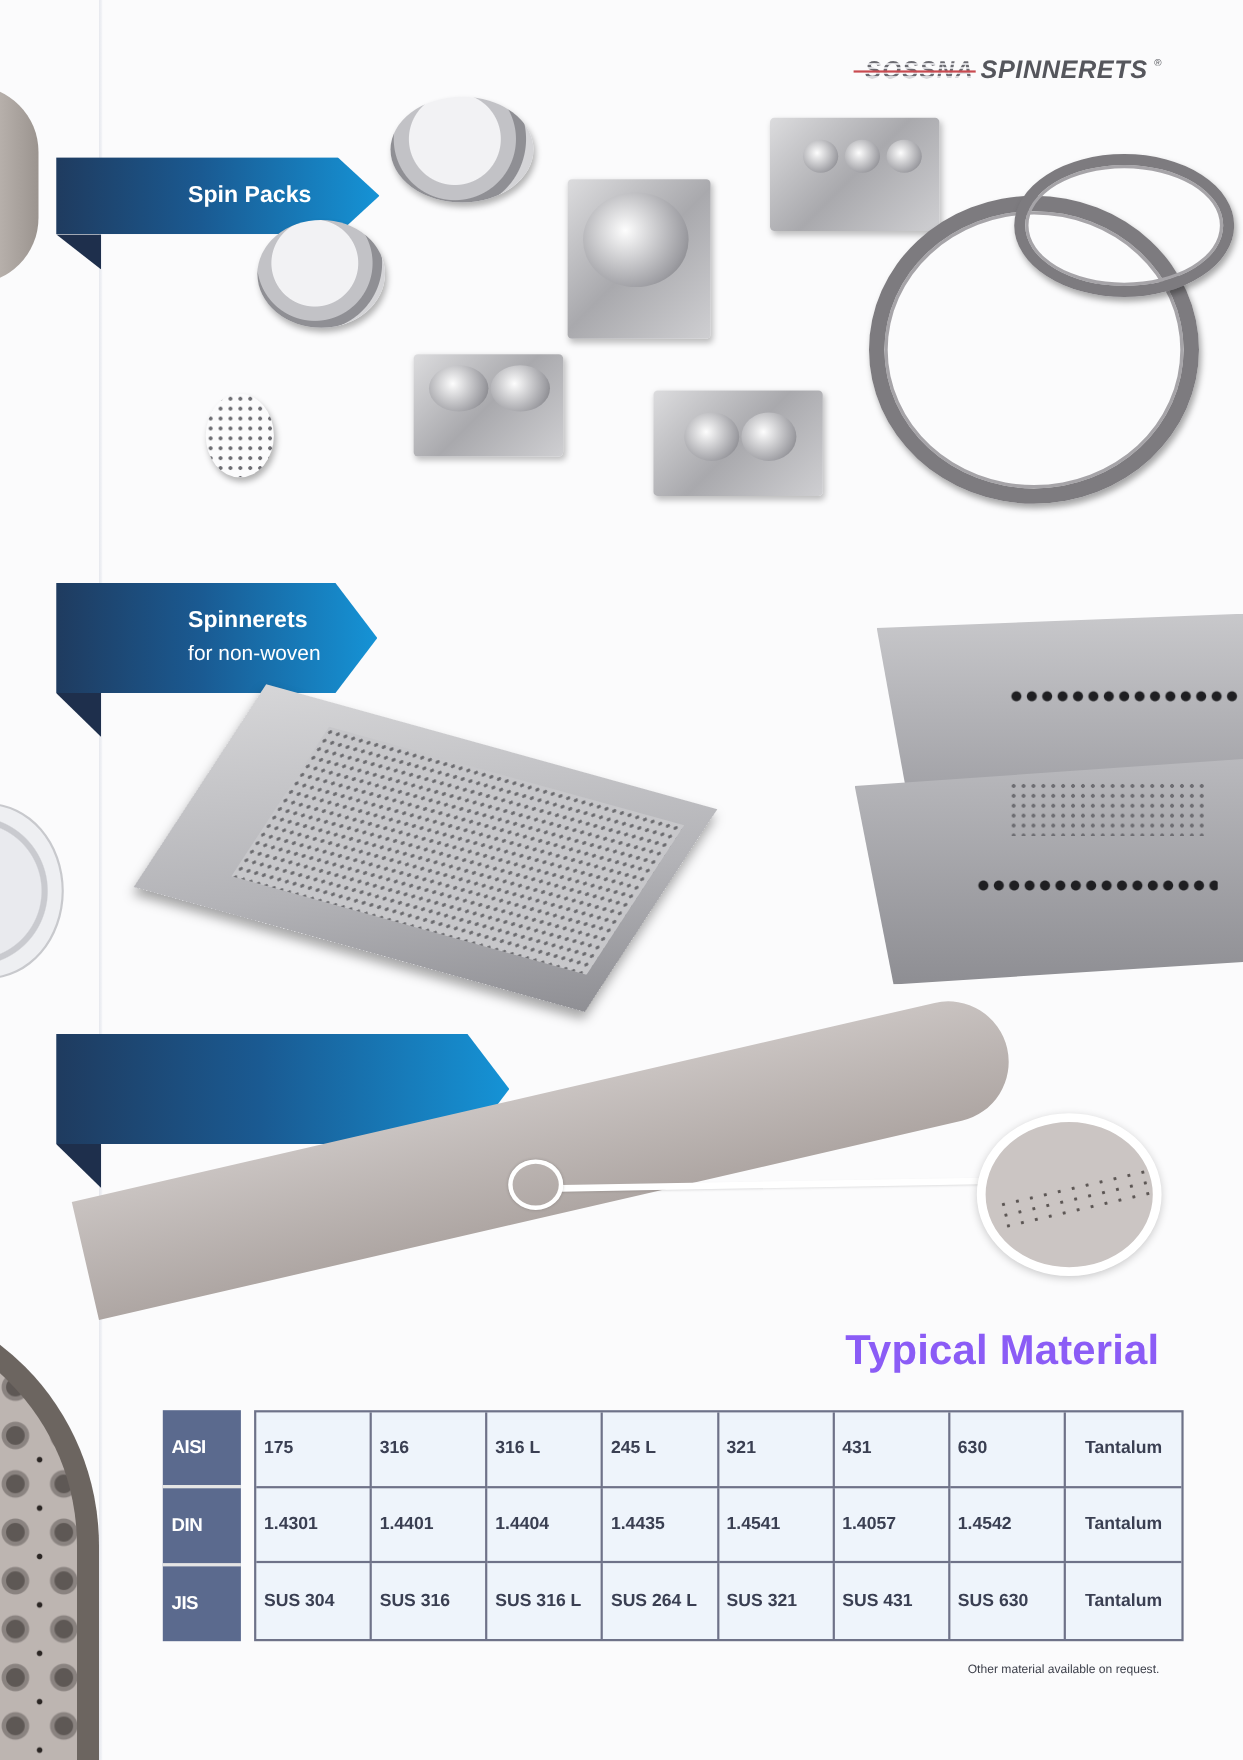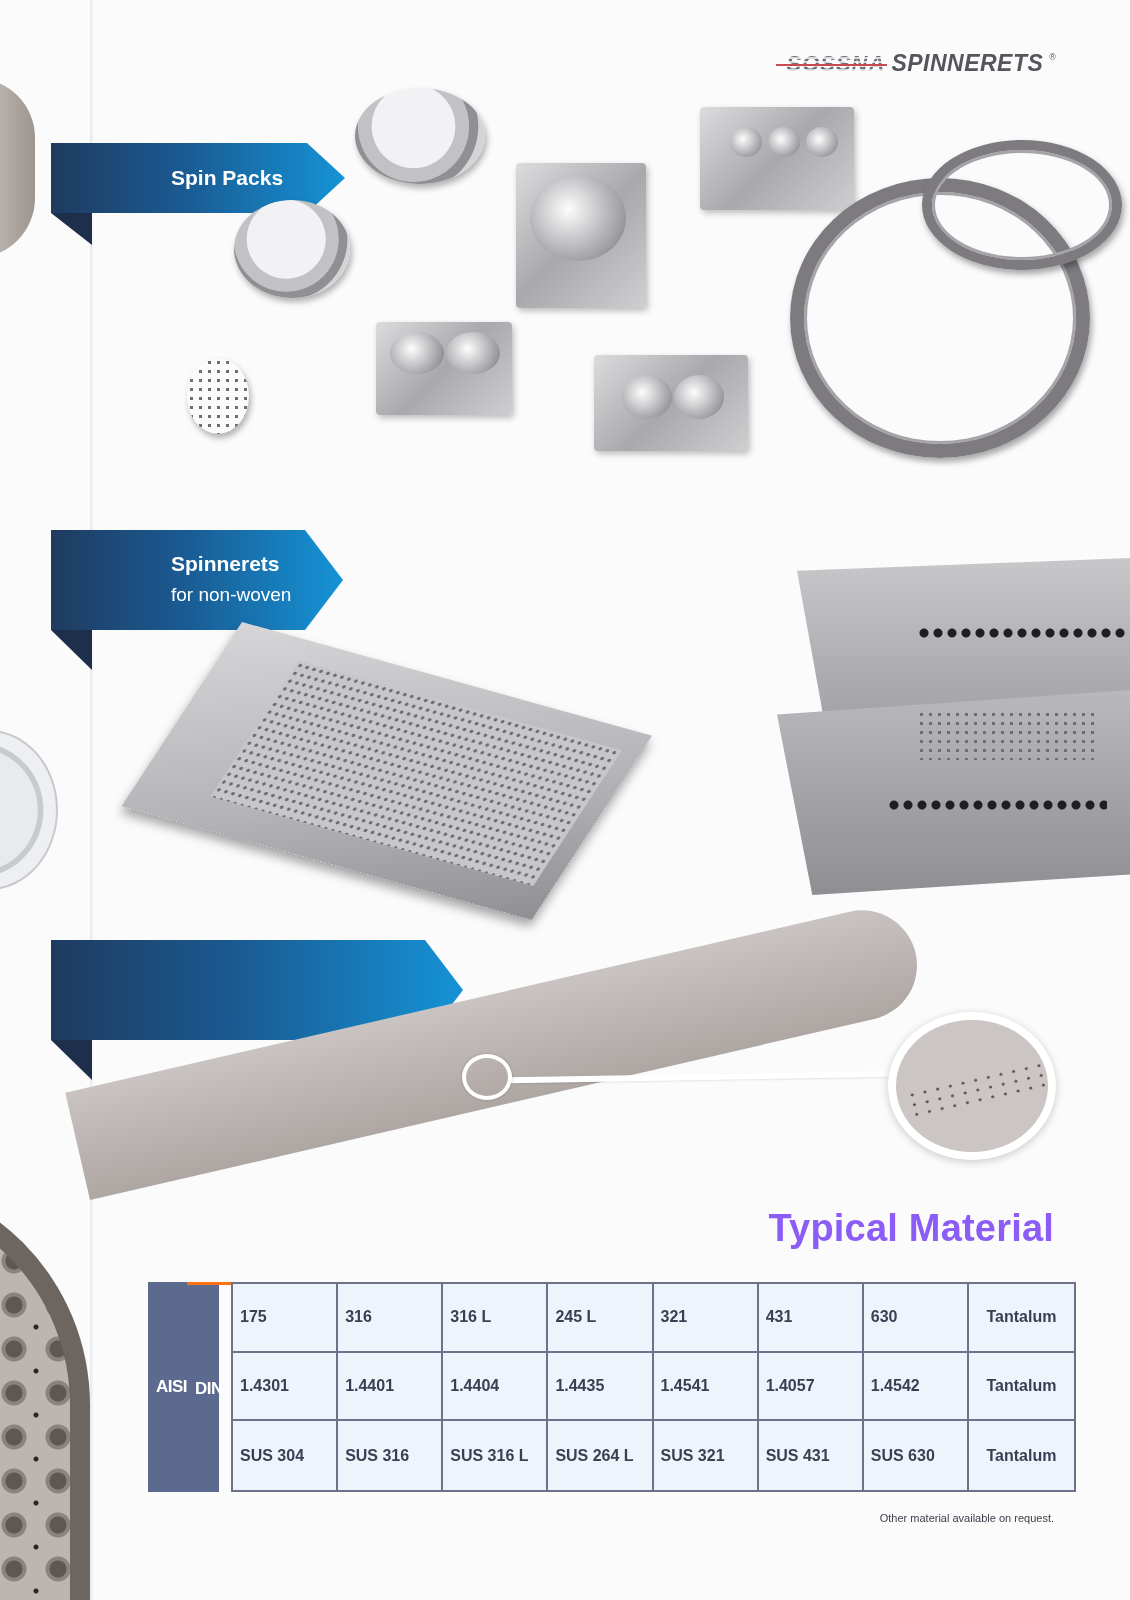--- a/index.html
+++ b/index.html
@@ -70,23 +70,23 @@
   .magnifier-small { position: absolute; left: 462px; top: 1054px; width: 50px; height: 46px; border-radius: 50%; border: 4px solid #fff; box-shadow: 0 0 3px rgba(0,0,0,0.2); }
   .connector { position: absolute; left: 510px; top: 1074px; width: 380px; height: 6px; background: #fff; transform: rotate(-1deg); box-shadow: 0 1px 2px rgba(0,0,0,0.1); }
   .magnifier-big { position: absolute; left: 888px; top: 1012px; width: 168px; height: 148px; border-radius: 50%; border: 8px solid #fff;
     background: #cbc5c3; box-shadow: 0 2px 8px rgba(0,0,0,0.2); overflow: hidden; }
   .mag-dots { position: absolute; left: 10px; top: 52px; width: 170px; height: 30px; transform: rotate(-13deg);
     background-image: radial-gradient(circle, #5b5553 0 1.2px, transparent 1.8px); background-size: 13px 10px; }
 
   
   .mat-title { position: absolute; right: 76px; top: 1195px; font-size: 38px; font-weight: bold; color: #8b5cf6; letter-spacing: 0.2px; margin-top: 12px; }
   .mat-wrap { position: absolute; left: 148px; top: 1282px; width: 928px; height: 210px; display: flex; gap: 12px; }
-  .mat-head { width: 71px; background: #5b6a8e; display: flex; flex-direction: row; }
+  .mat-head { width: 71px; background: #5b6a8e; display: flex; flex-direction: column; }
   .mat-head .hcell { flex: 1; display: flex; align-items: center; padding-left: 8px; color: #fff; font-weight: bold; font-size: 17px; letter-spacing: -0.5px; }
-  .mat-head .hcell + .hcell { border-top: 3px solid #f97316; }
+  .mat-head .hcell + .hcell { border-top: 3px solid #e5e5e5; }
   .mat-grid { flex: 1; display: grid; grid-template-columns: repeat(8, 1fr); grid-template-rows: repeat(3, 1fr);
     border: 2px solid #6e7288; background: #eef4fb; }
   .mat-grid .cell { border-right: 2px solid #6e7288; border-bottom: 2px solid #6e7288; display: flex; align-items: center; padding-left: 7px;
     font-size: 16px; font-weight: bold; color: #3a3f52; }
   .mat-grid .cell.last-col { border-right: none; justify-content: center; padding-left: 0; }
   .mat-grid .cell.last-row { border-bottom: none; text-align: center; }
   .mat-note { position: absolute; right: 76px; top: 1512px; font-size: 11px; color: #3c3f4a; }
 </style>
 </head>
 <body>

